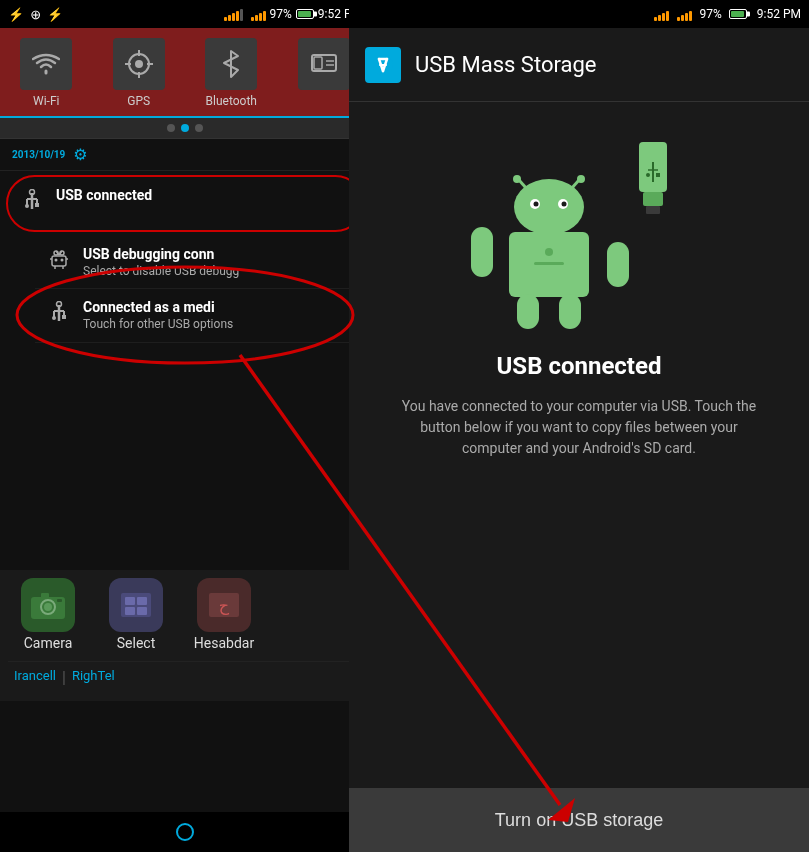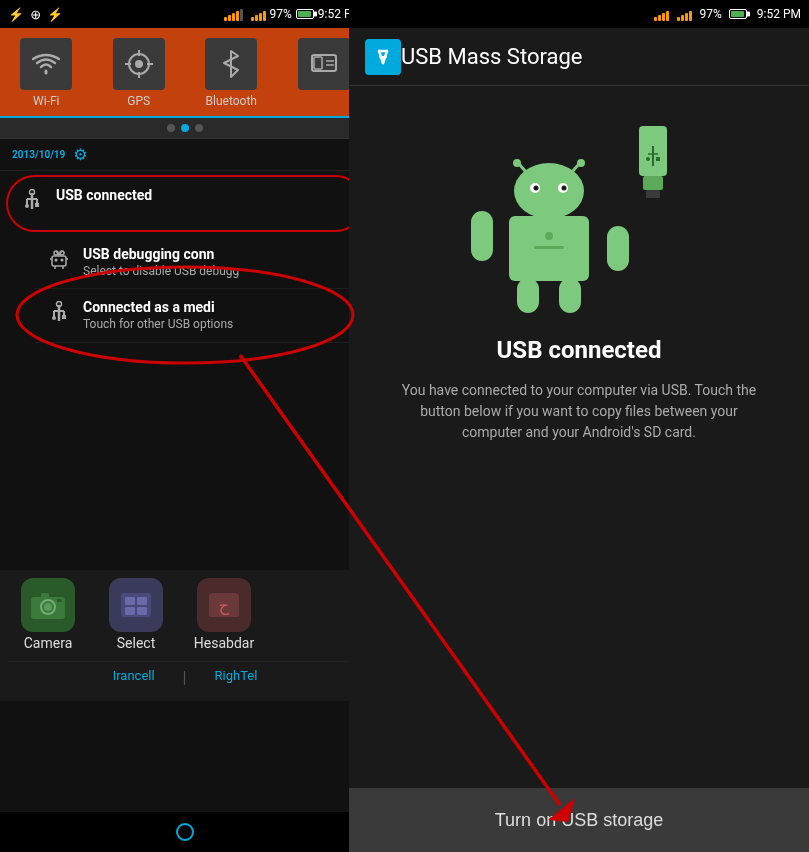--- a/index.html
+++ b/index.html
@@ -44,21 +44,21 @@
       font-size: 12px;
       color: #fff;
     }
     .usb-icon {
       color: #fff;
       font-size: 13px;
     }
 
     
     .quick-settings {
-      background: #c2410c;
+      background: #7f1d1d;
       padding: 10px 0 8px 0;
       display: flex;
       justify-content: space-around;
       align-items: flex-start;
       border-bottom: 2px solid #00aadd;
     }
     .qs-tile {
       display: flex;
       flex-direction: column;
       align-items: center;
@@ -197,22 +197,21 @@
     .app-icon-box.hesabdar { background: #4a2a2a; }
     .app-label {
       font-size: 14px;
       color: #ddd;
       text-align: center;
     }
 
     
     .network-bar {
       display: flex;
-      justify-content: center;
-      gap: 28px;
+      gap: 6px;
       padding: 6px;
       border-top: 1px solid #222;
     }
     .network-label {
       font-size: 13px;
       color: #00aadd;
     }
     .network-divider {
       color: #555;
     }
@@ -267,25 +266,26 @@
       justify-content: flex-end;
       gap: 4px;
     }
     .right-status-bar span {
       color: #fff;
       font-size: 12px;
     }
 
     
     .usb-header {
-      height: 58px;
+      height: 74px;
       background: #1a1a1a;
       display: flex;
       align-items: center;
       padding: 0 16px;
+      gap: 14px;
       border-bottom: 1px solid #333;
     }
     .usb-header-icon {
       width: 36px;
       height: 36px;
       background: #00aadd;
       border-radius: 4px;
       display: flex;
       align-items: center;
       justify-content: center;

